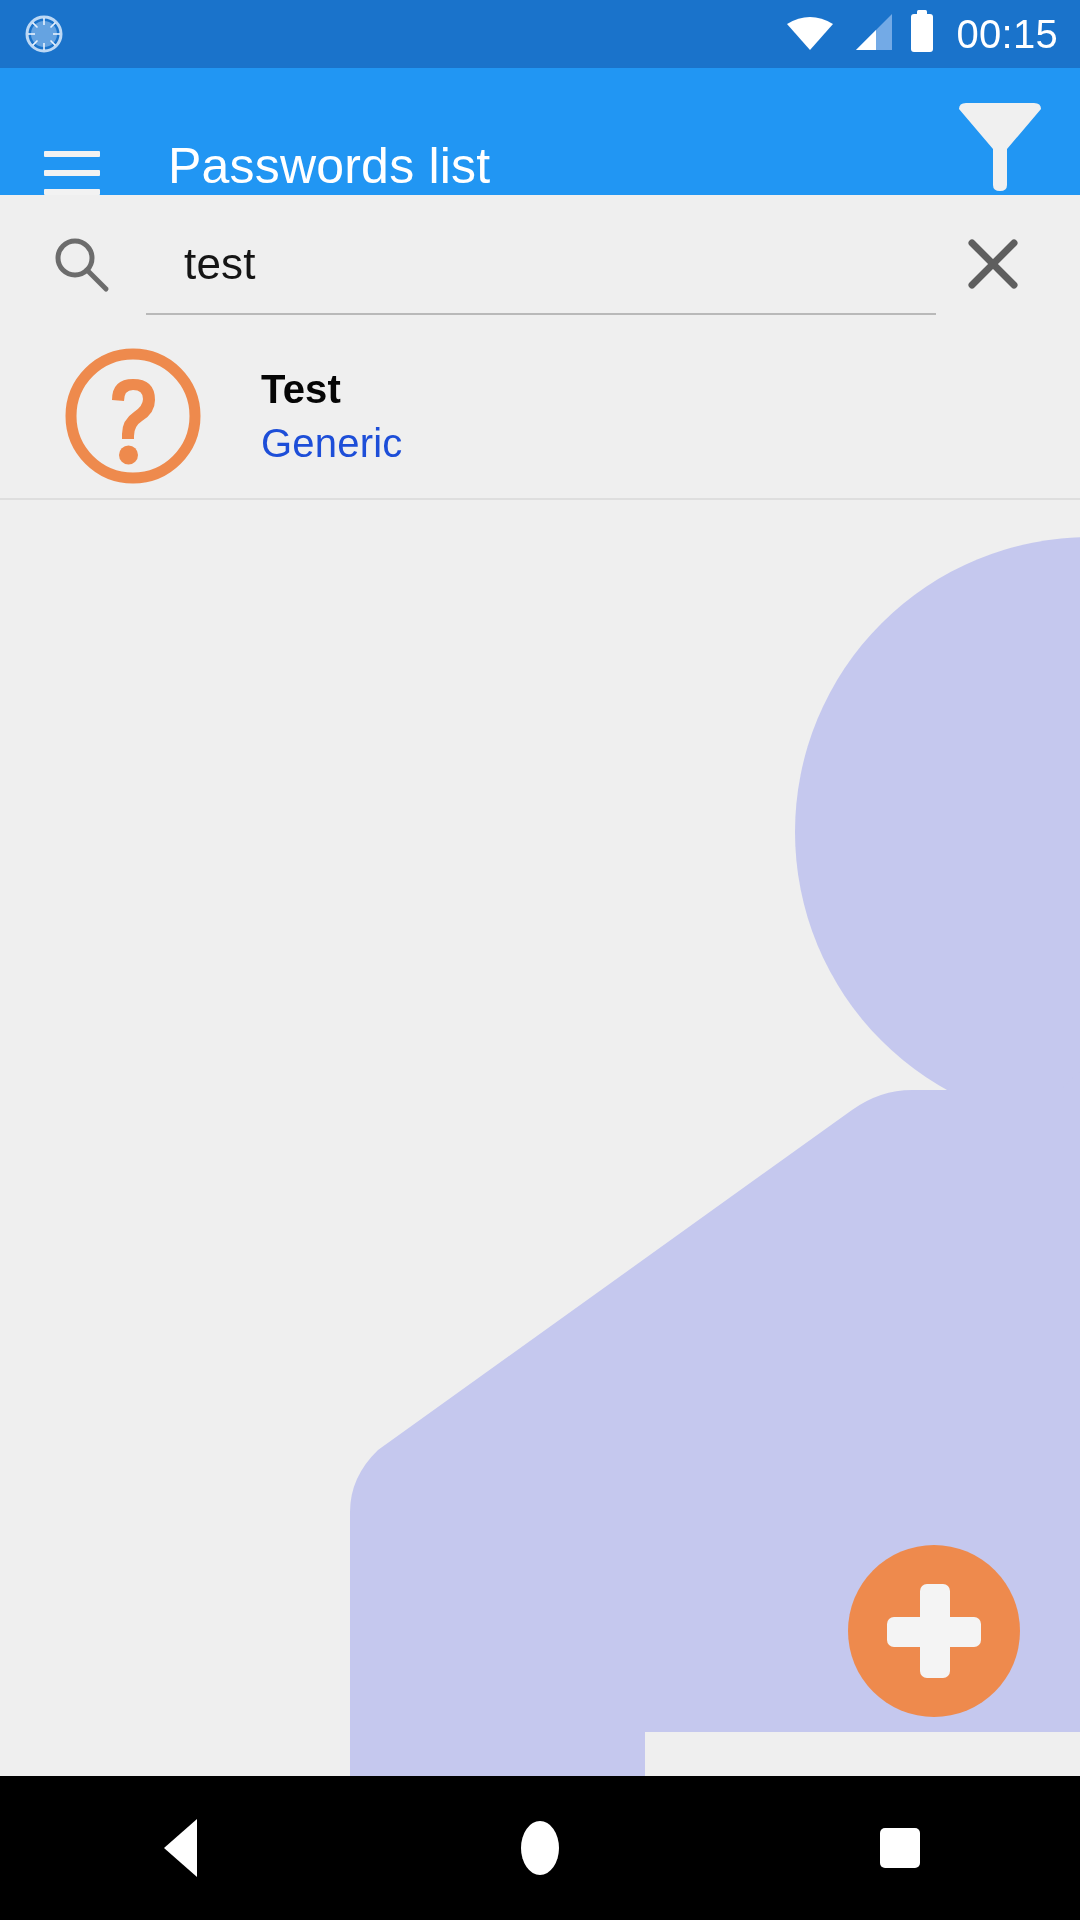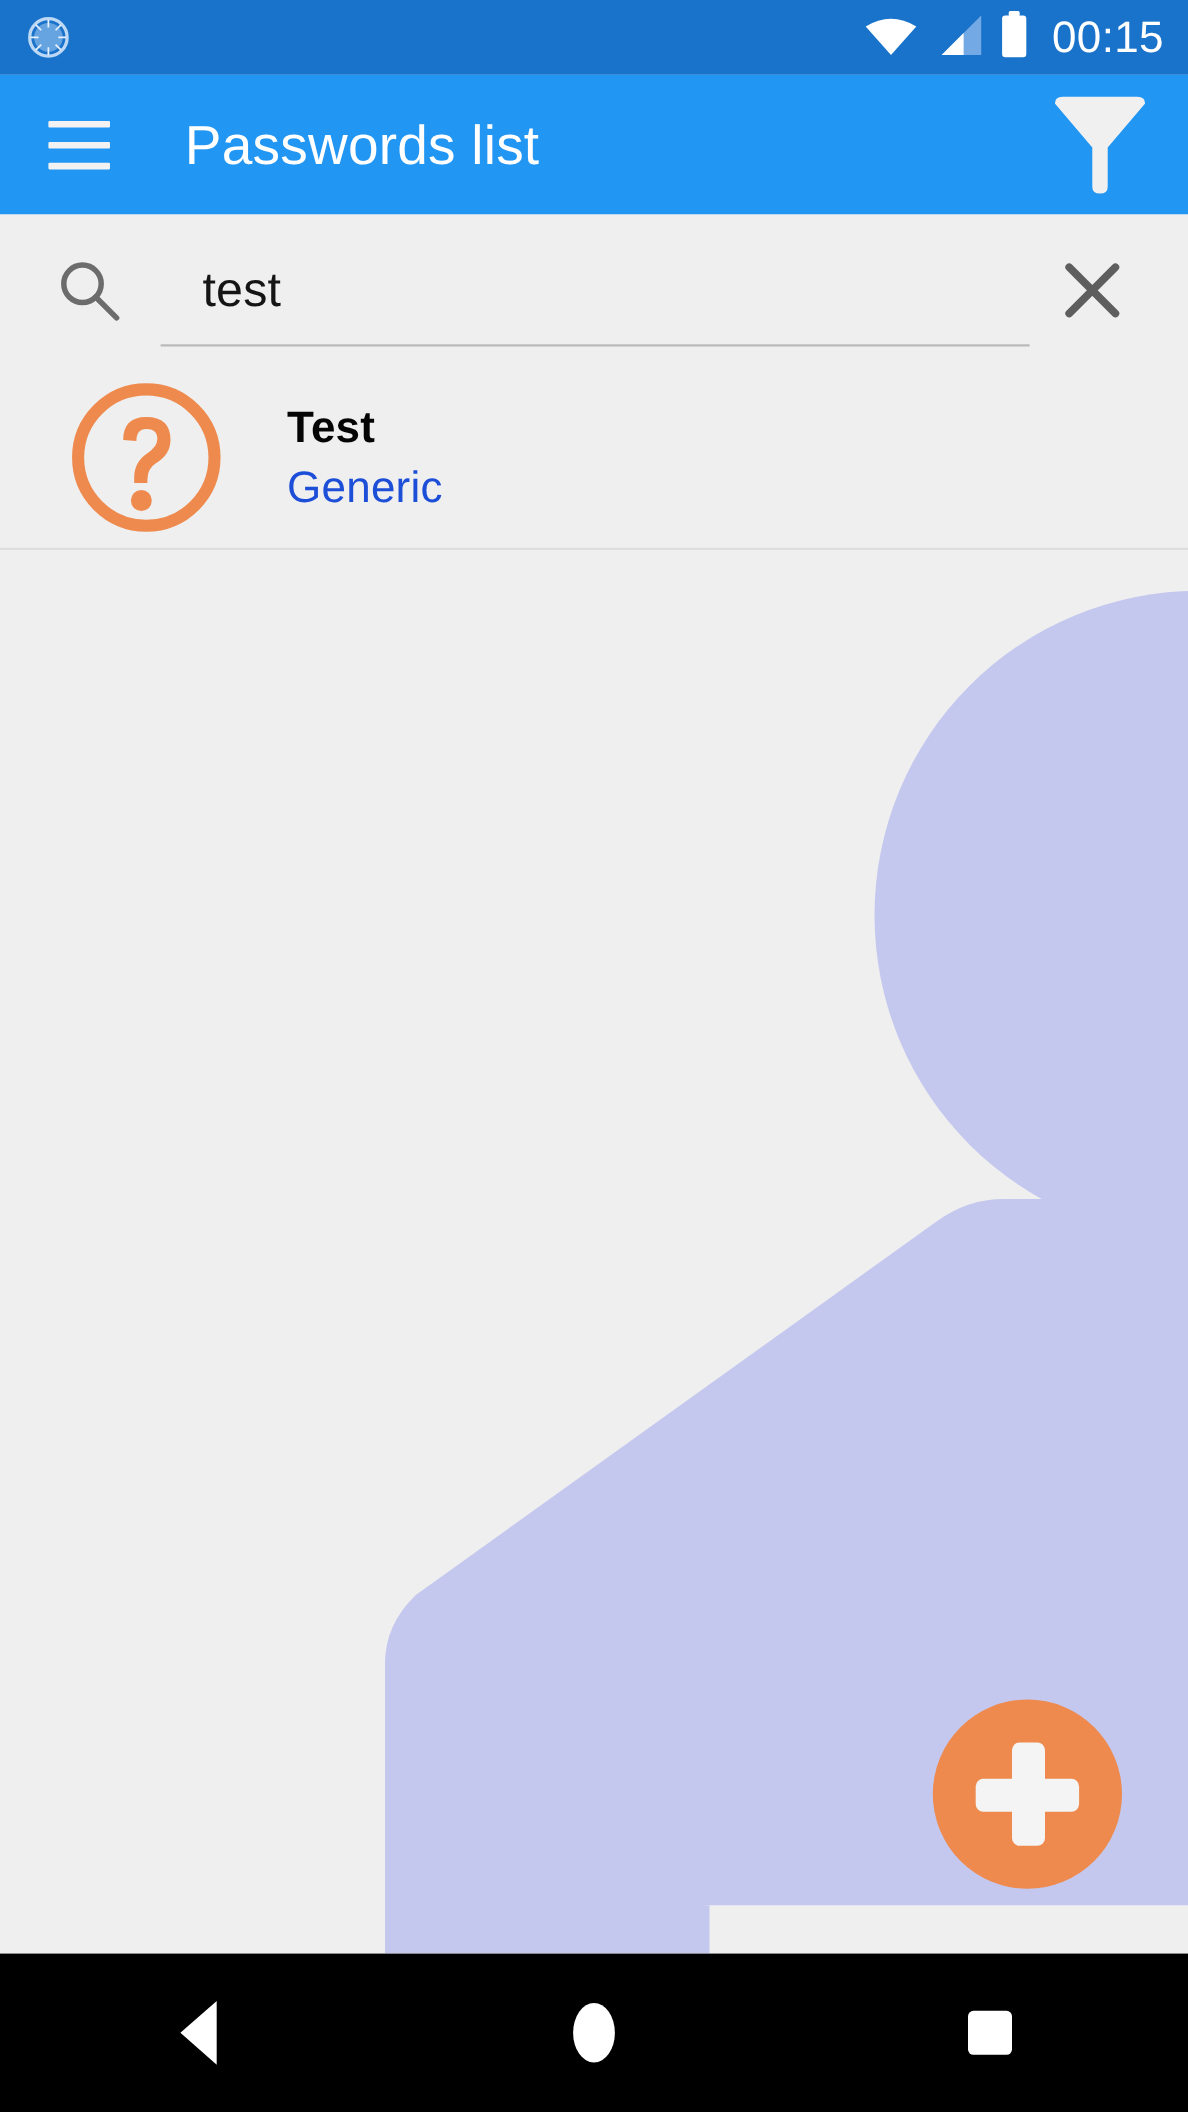--- a/index.html
+++ b/index.html
@@ -23,21 +23,21 @@
   .sync-icon { width:44px; height:44px; position:relative; }
   .clock-text {
     color:#ffffff; font-size:40px; font-weight:400;
     letter-spacing:0.3px; line-height:1; margin-left:6px;text-align:right;
   }
 
   
   #app-bar {
     position:absolute; left:0; top:68px; width:1080px; height:127px;
     background:#2196f3;
-    display:flex; align-items:center;
+    display:flex; align-items:flex-end;
     padding:0 32px 0 44px;
   }
   #hamburger { width:56px; height:44px; display:flex; flex-direction:column; justify-content:space-between; cursor:pointer; }
   #hamburger span { display:block; width:56px; height:6px; background:#f2f2f2; border-radius:1px; }
   #app-title {
     color:#ffffff; font-size:50px; font-weight:400;
     margin-left:68px; letter-spacing:0.2px; white-space:nowrap;
   }
   #filter-btn { margin-left:auto; width:96px; height:96px; display:flex; align-items:center; justify-content:center; cursor:pointer; }
 

